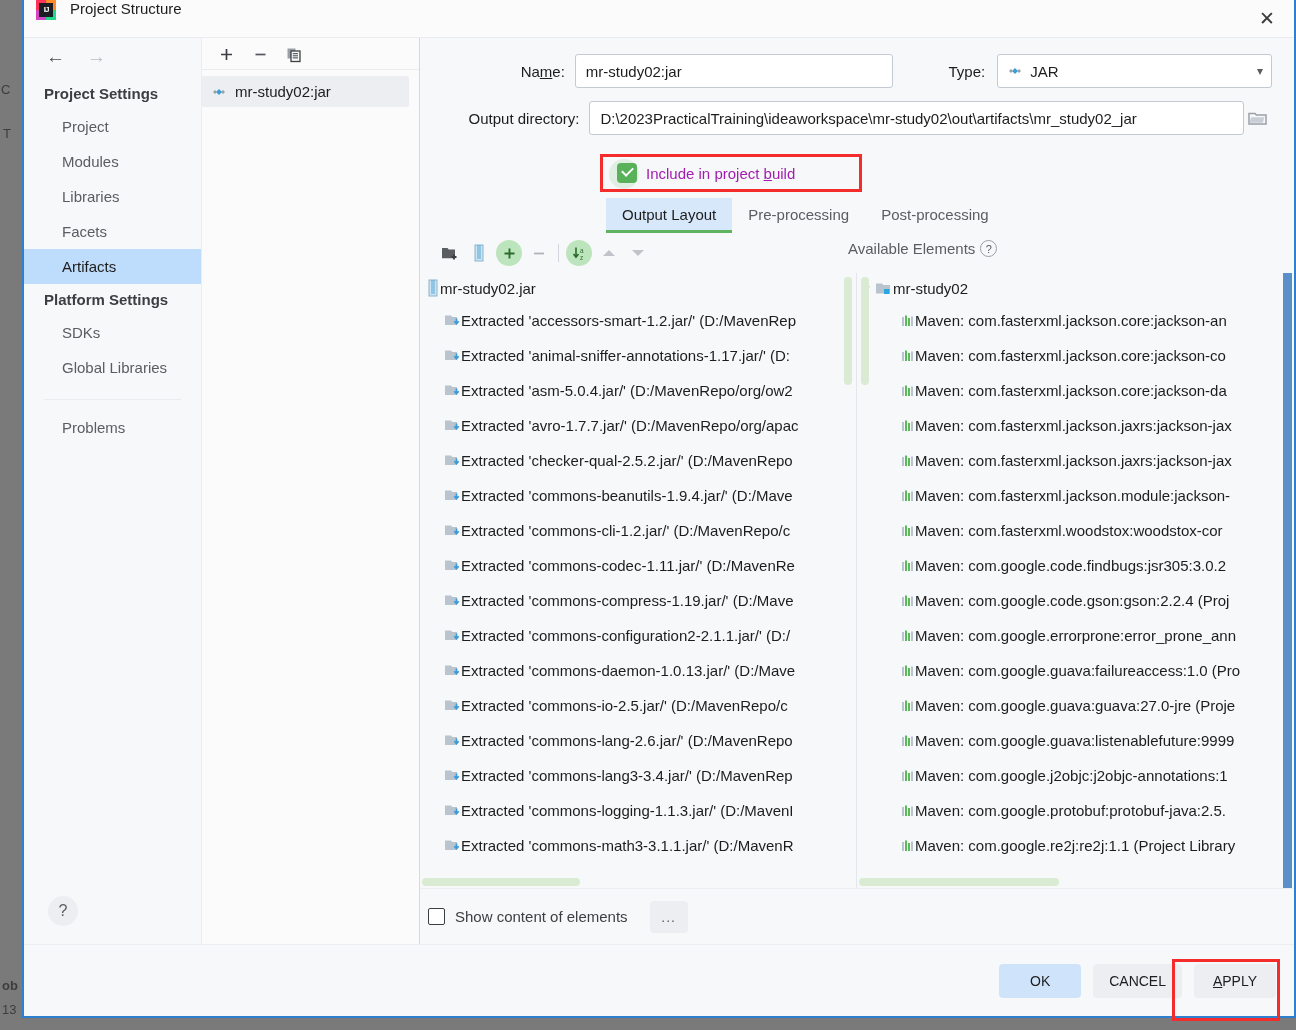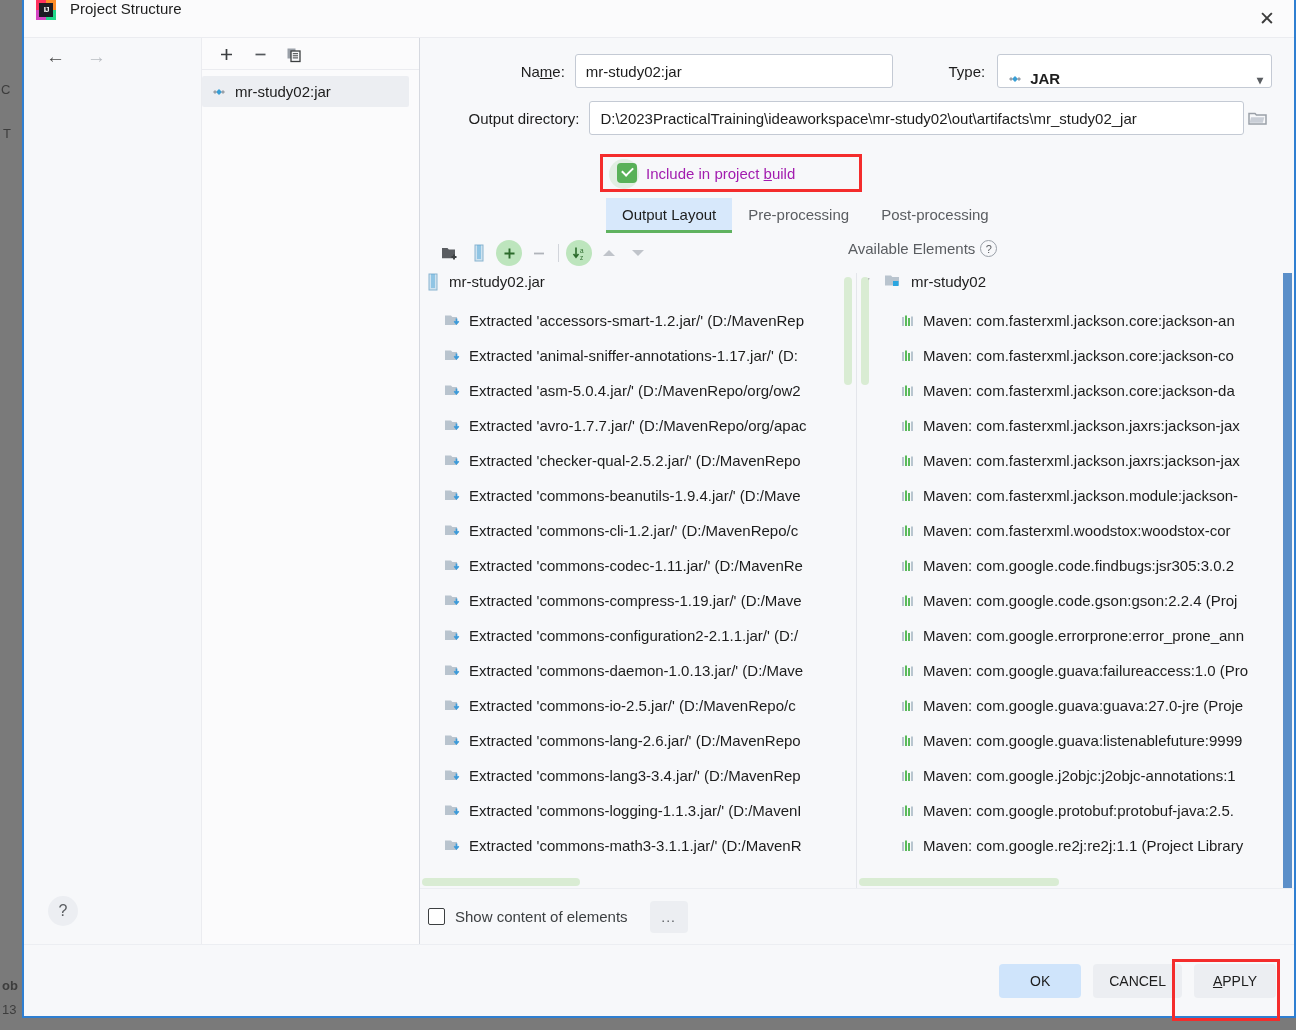--- a/index.html
+++ b/index.html
@@ -121,22 +121,22 @@
   .txtfield {
     border: 1px solid #c4cad4; border-radius: 3px;
     background: #fff; height: 34px;
     display:flex; align-items:center; padding: 0 10px;
     font-size: 15px; color:#1d1d1d;
     overflow:hidden; white-space:nowrap;
   }
   .combo {
     border: 1px solid #c4cad4; border-radius: 3px;
     background:#fff; height:34px;
-    display:flex; align-items:flex-end; padding: 0 8px 0 10px;
-    font-size:15px; color:#1d1d1d; cursor:pointer;font-weight:bold;
+    display:flex; align-items:center; padding: 0 8px 0 10px;
+    font-size:15px; color:#1d1d1d; cursor:pointer;
   }
   .combo .cval { flex:1 1 auto; display:flex; align-items:center; gap:8px; }
   .chev { color:#5a5d61; font-size:12px; }
   .folder-btn { width:30px; display:flex; align-items:center; justify-content:center; cursor:pointer; }
 
   
   .cb-highlight {
     position: relative;
     margin: 6px 0 4px 0;
     width: 262px; margin-left: 180px;
@@ -191,27 +191,27 @@
   }
 
   
   .panes { flex:1 1 auto; display:flex; min-height:0; position:relative; }
   .pane {
     flex: 1 1 50%; min-width:0; position:relative;
     background:#f7f8fa; overflow:hidden;
   }
   .pane.left-pane { border-right: 1px solid #e4e6eb; }
   .tree-root {
-    display:flex; align-items:flex-start; gap:9px;
+    display:flex; align-items:center; 
     font-size:15px; color:#1d1d1d;
     height: 30px; padding-left: 6px;
     white-space: nowrap;
   }
   .tree-row {
-    display:flex; align-items:center; gap:8px;
+    display:flex; align-items:center; 
     font-size:15px; color:#1d1d1d;
     height: 35px; padding-left: 24px;
     white-space: nowrap; cursor:pointer;
   }
   .tree-row.r2 { padding-left: 44px; }
   .vscroll {
     position:absolute; top:4px; width: 8px; border-radius: 5px;
     background: #d9ecd3;
   }
   .hscroll {
@@ -294,20 +294,33 @@
       <div class="close-btn">✕</div>
     </div>
 
     <div class="dlg-body">
 
       <div class="nav">
         <div class="nav-arrows">
           <span class="arrow back">←</span>
           <span class="arrow fwd">→</span>
         </div>
+        <div class="nav-list">
+          <div class="nav-group">Project Settings</div>
+          <div class="nav-item">Project</div>
+          <div class="nav-item">Modules</div>
+          <div class="nav-item">Libraries</div>
+          <div class="nav-item">Facets</div>
+          <div class="nav-item selected">Artifacts</div>
+          <div class="nav-group">Platform Settings</div>
+          <div class="nav-item">SDKs</div>
+          <div class="nav-item">Global Libraries</div>
+          <div class="nav-sep"></div>
+          <div class="nav-item">Problems</div>
+        </div>
         <div class="nav-footer">
           <div class="help-btn">?</div>
         </div>
       </div>
 
       <div class="artifacts-col">
         <div class="art-toolbar">
           <div class="tb-ic">
             <svg width="15" height="15" viewBox="0 0 15 15">
                 <path d="M7.5 2 L7.5 13 M2 7.5 L13 7.5" stroke="#3c3f41" stroke-width="1.7"></path>

